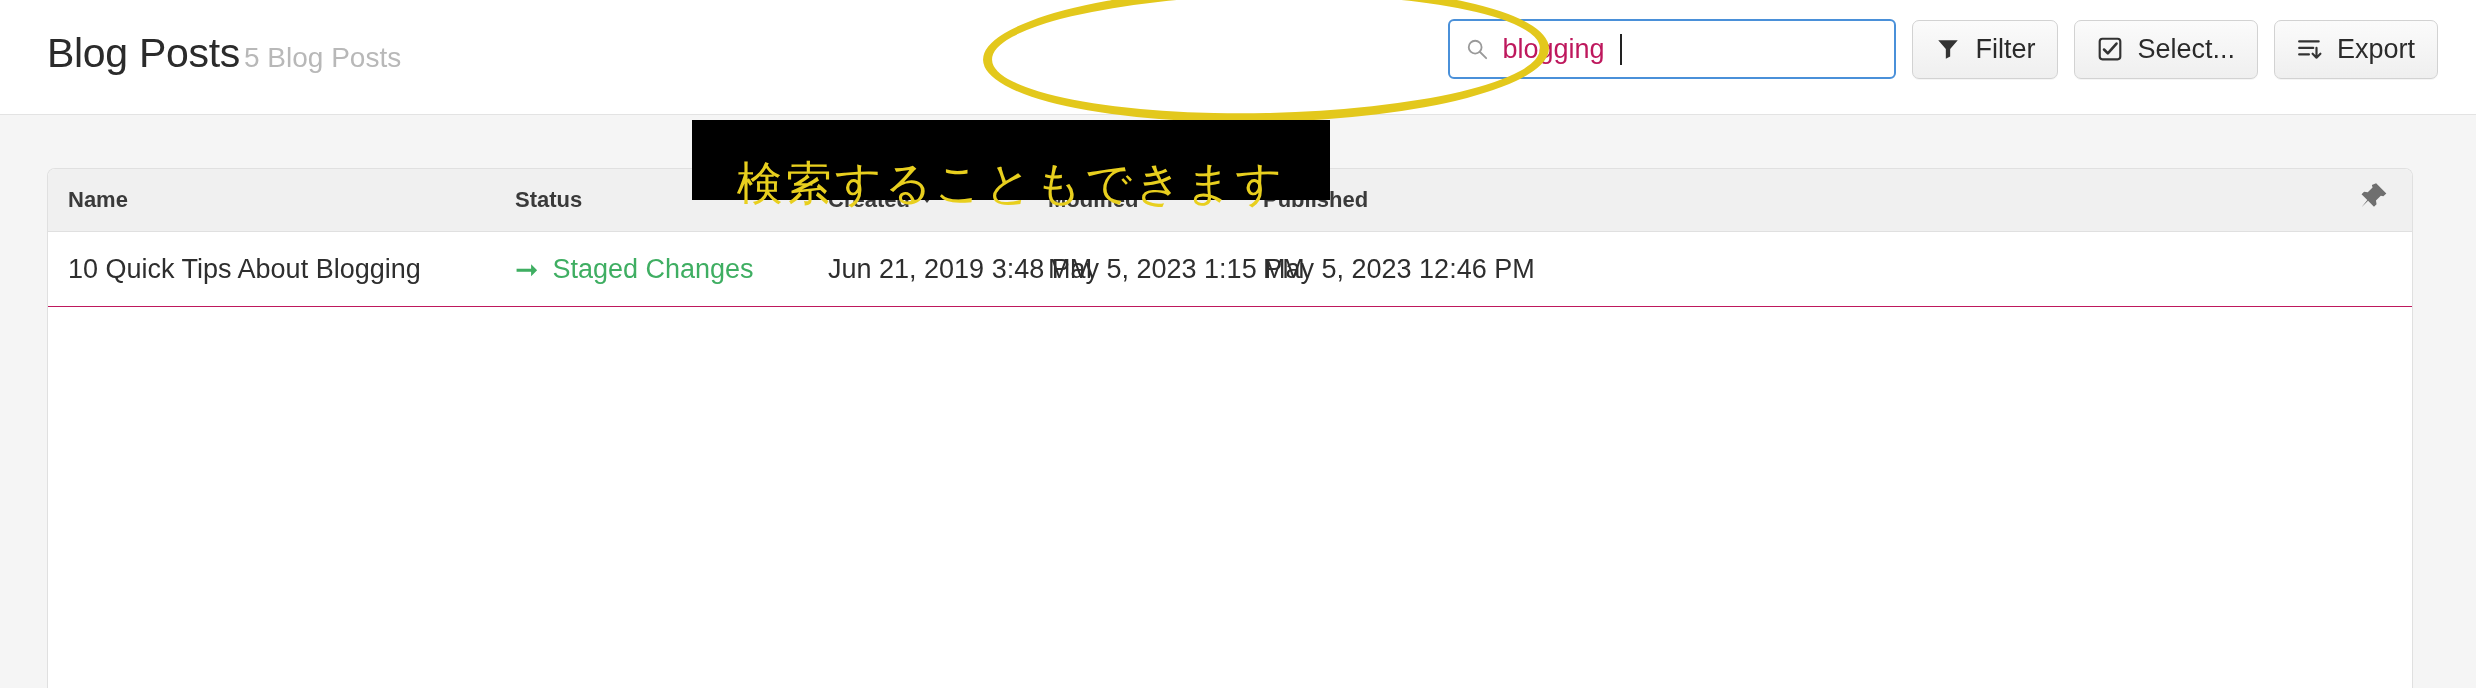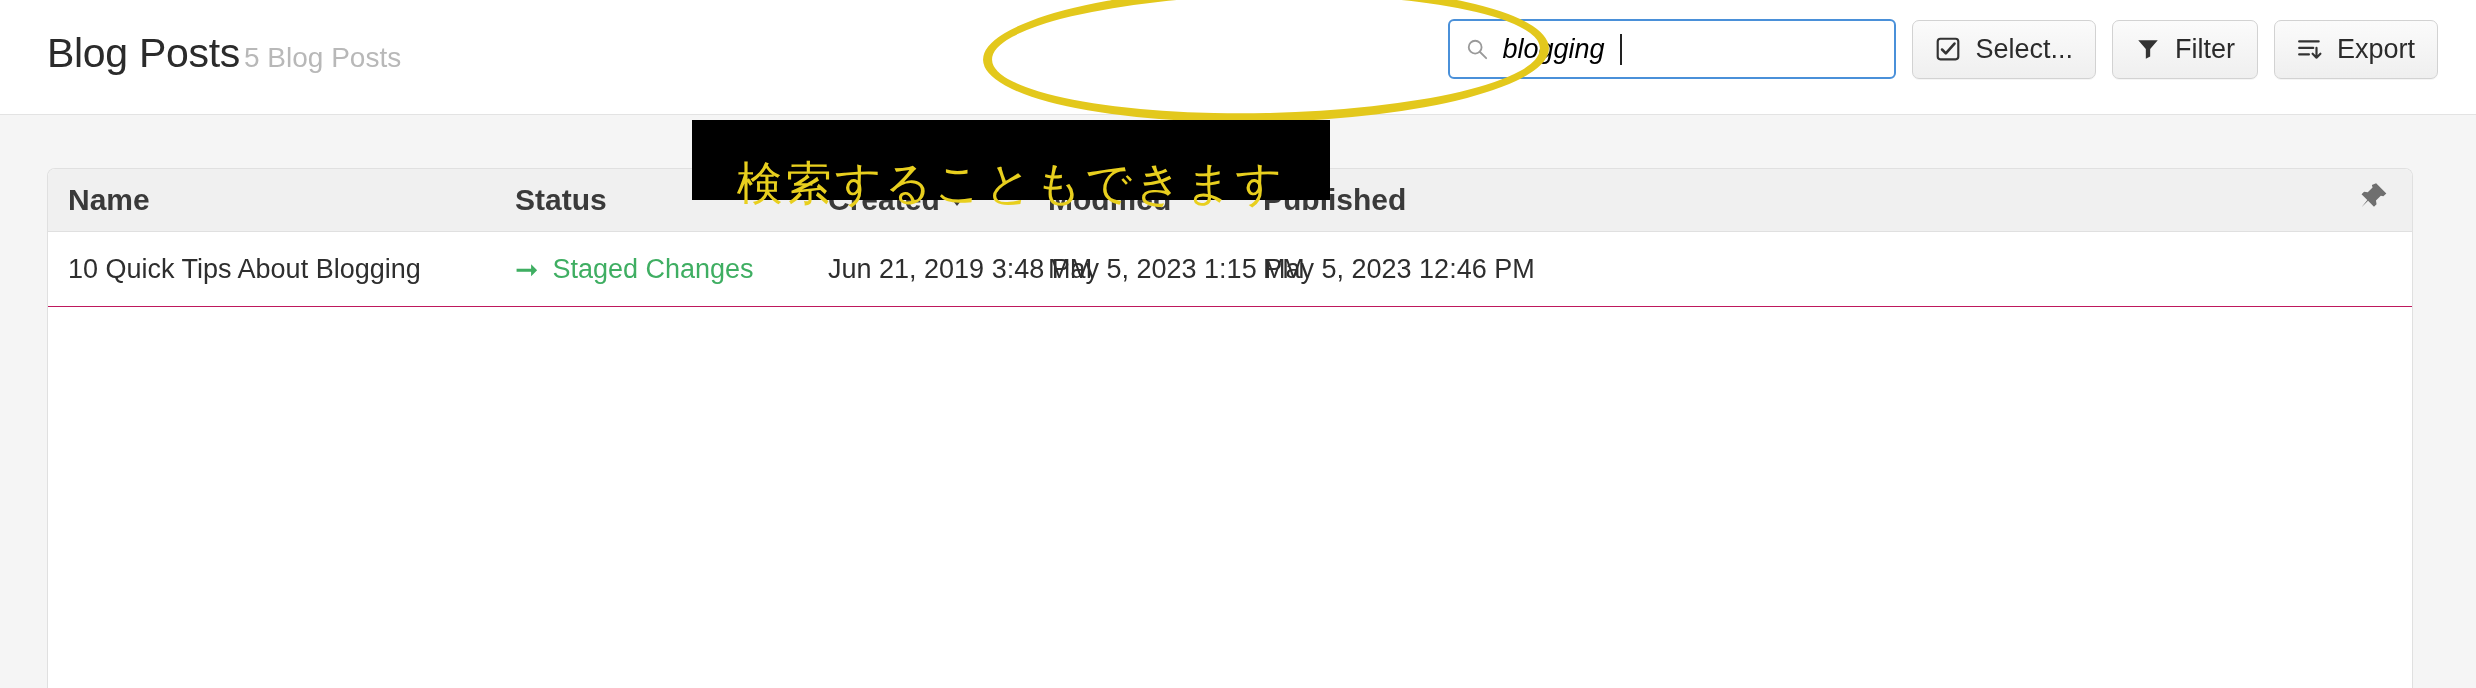--- a/index.html
+++ b/index.html
@@ -69,24 +69,23 @@
     gap: 14px;
     position: relative;
   }
   .search-box .mag {
     flex: 0 0 auto;
     width: 22px; height: 22px;
     display: block;
   }
   .search-value {
     font-size: 27px;
-    color: #000000;
+    color: #be185d;
     line-height: 1;
     position: relative;
-    font-style: italic;
   }
   .caret {
     display: inline-block;
     width: 2px;
     height: 31px;
     background: #222;
     vertical-align: -6px;
     margin-left: 1px;
   }
   .btn {
@@ -144,21 +143,21 @@
   .cell {
     position: absolute;
     top: 50%;
     transform: translateY(-50%);
     font-size: 27px;
     white-space: nowrap;
   }
   .th {
     color: #3a3a3a;
     font-weight: 700;
-    font-size: 30px;
+    font-size: 22px;
   }
   .c-name   { left: 20px; }
   .c-status { left: 467px; }
   .c-created{ left: 780px; }
   .c-modified{ left: 1000px;}
   .c-published{left: 1215px;}
   .c-pin    { right: 22px; }
 
   .cell-body { color: #2e2e2e; }
   .status-text { color: #3fae62; display: flex; align-items: center; gap: 14px; }
@@ -222,31 +221,31 @@
       <svg class="mag" viewBox="0 0 24 24">
         <circle cx="10" cy="10" r="7" fill="none" stroke="#9a9a9a" stroke-width="2"></circle>
         <line x1="15" y1="15" x2="22" y2="22" stroke="#9a9a9a" stroke-width="2" stroke-linecap="round"></line>
       </svg>
       <span class="search-value">blogging</span>
         <span class="caret"></span>
     </div>
 
     <div class="btn">
       <svg width="26" height="26" viewBox="0 0 24 24">
+        <path d="M3 4h18l-7 8v7l-4 2v-9z" fill="#333"></path>
+      </svg>
+      <span>Filter</span>
+    </div>
+
+    <div class="btn">
+      <svg width="26" height="26" viewBox="0 0 24 24">
         <rect x="2.5" y="2.5" width="19" height="19" rx="2.5" fill="none" stroke="#333" stroke-width="2"></rect>
         <path d="M6.5 12.5l3.5 3.5 8-9" fill="none" stroke="#333" stroke-width="2.4" stroke-linecap="round" stroke-linejoin="round"></path>
       </svg>
       <span>Select...</span>
-    </div>
-
-    <div class="btn">
-      <svg width="26" height="26" viewBox="0 0 24 24">
-        <path d="M3 4h18l-7 8v7l-4 2v-9z" fill="#333"></path>
-      </svg>
-      <span>Filter</span>
     </div>
 
     <div class="btn">
       <svg width="26" height="26" viewBox="0 0 24 24">
         <g stroke="#333" stroke-width="2" stroke-linecap="round">
           <line x1="2" y1="5" x2="20" y2="5"></line>
           <line x1="2" y1="11" x2="15" y2="11"></line>
           <line x1="2" y1="17" x2="11" y2="17"></line>
         </g>
         <path d="M18 11v9m0 0l-3.6-3.6M18 20l3.6-3.6" fill="none" stroke="#333" stroke-width="2" stroke-linecap="round"></path>

